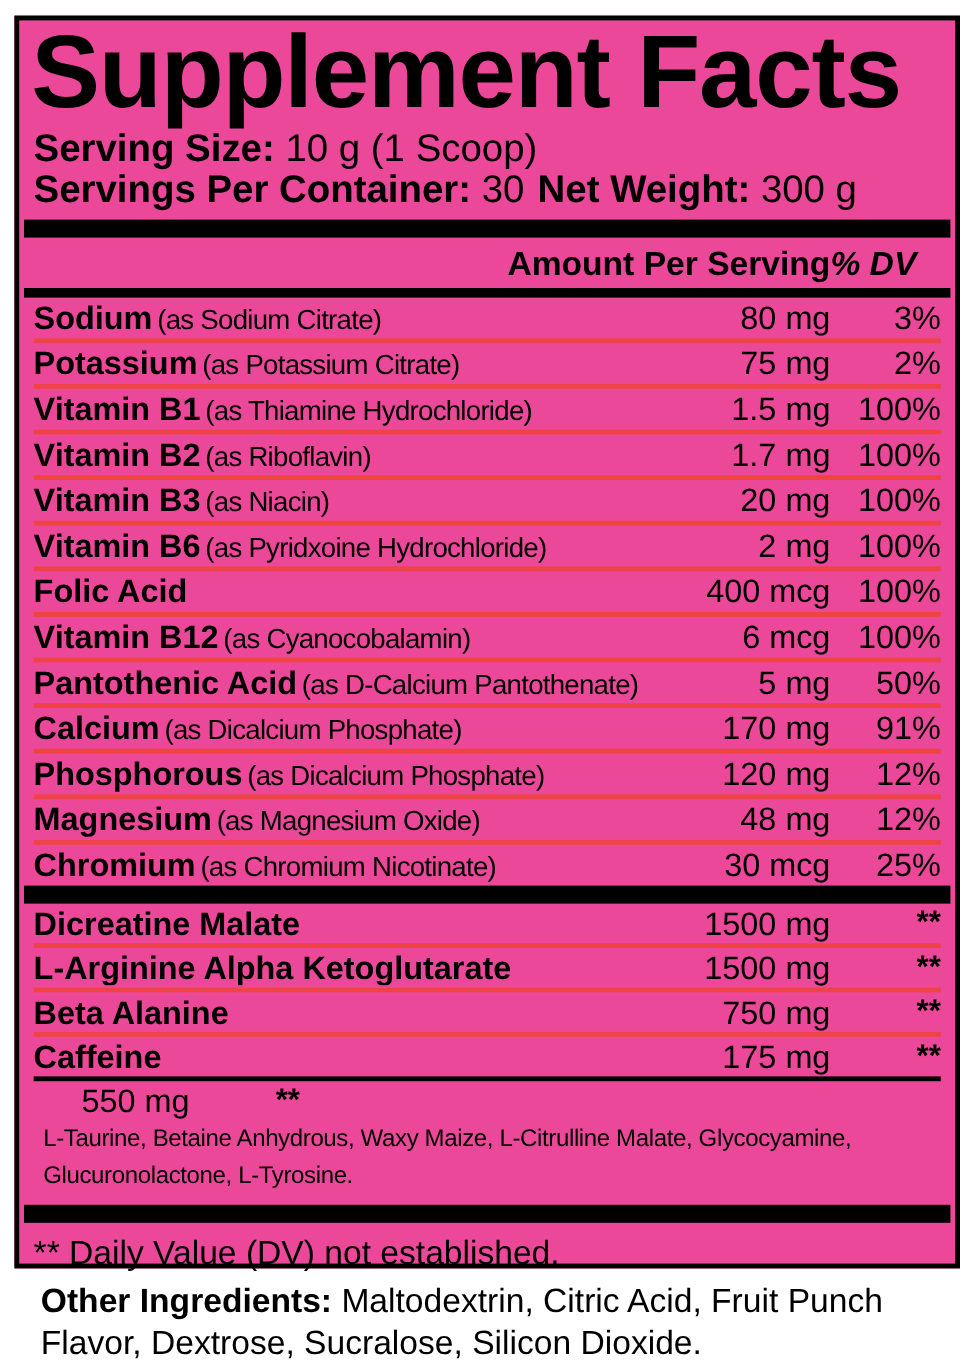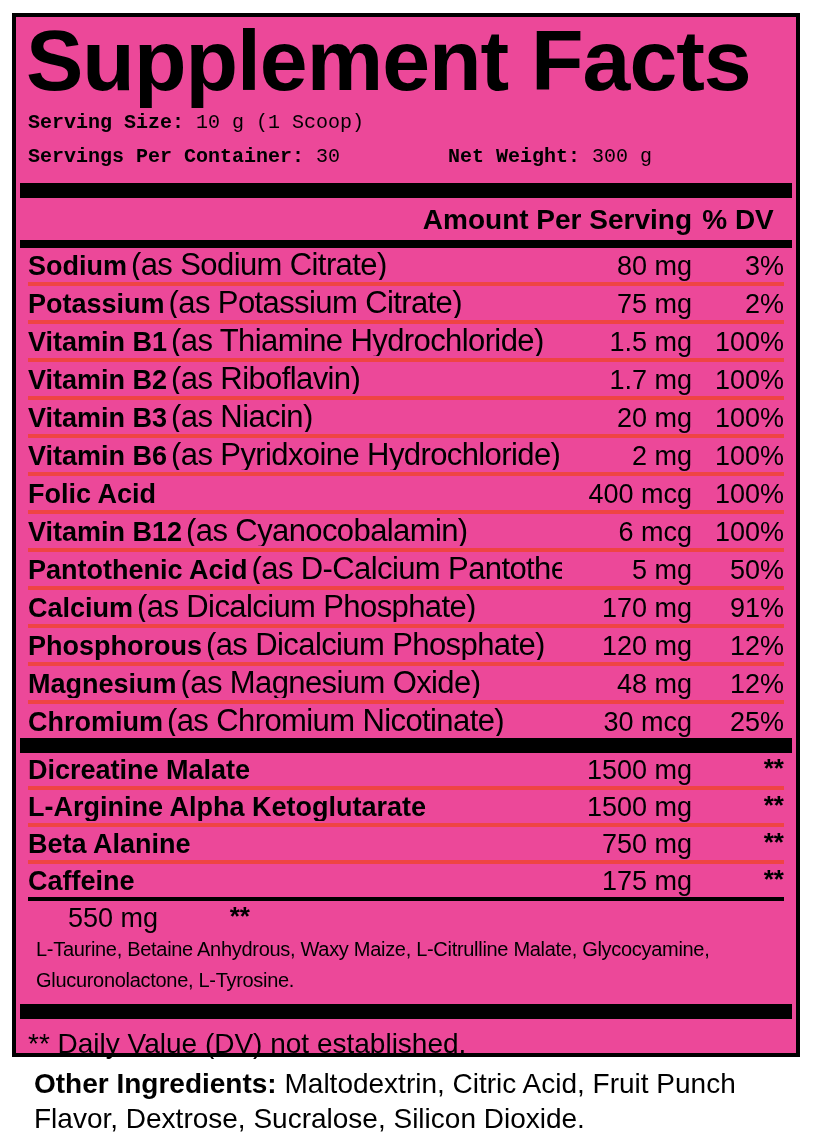--- a/index.html
+++ b/index.html
@@ -20,42 +20,42 @@
     background: #ec4899;
   }
   .title {
     font-weight: bold;
     font-size: 86px;
     line-height: 0.95;
     letter-spacing: -1px;
     white-space: nowrap;
     margin: 3px 0 4px -2px;
   }
-  .sline { font-size: 20px; line-height: 34px; white-space: nowrap; font-family: Liberation Mono, monospace; }
+  .sline { font-size: 32px; line-height: 34px; white-space: nowrap; }
   .sline .lbl { font-weight: bold; }
   .sline2 { display: flex; }
   .sline2 .left-part { width: 420px; }
   .bar { background: #000; margin-left: -8px; margin-right: -8px; }
   .bar.thick  { height: 15px; }
   .bar.thick.first { margin-top: 9px; }
   .bar.mid { height: 8px; }
   .colhdr {
     display: flex; justify-content: flex-end; align-items: baseline;
     font-weight: bold; font-size: 28px; line-height: 32px;
     padding: 6px 0 4px;
   }
-  .colhdr .dvh { width: 92px; text-align: center; }
+  .colhdr .dvh { width: 92px; text-align: left; font-style: italic; }
   .row {
     display: flex; align-items: baseline;
     font-size: 27px; line-height: 28px;
     padding: 3px 0 2px;
   }
   .row + .row { border-top: 4px solid #ef4444; }
   .nm { flex: 1; white-space: nowrap; font-weight: bold; overflow: hidden; }
-  .nm .detail { font-weight: normal; font-size: 31px; letter-spacing: -0.6px; margin-left: 4px; }
+  .nm .detail { font-weight: normal; font-size: 23px; letter-spacing: -0.6px; margin-left: 4px; }
   .amt { min-width: 130px; text-align: right; font-weight: normal; white-space: nowrap; }
   .dvc { width: 92px; text-align: right; font-weight: normal; }
   .actives .dvc {
     font-weight: bold; font-size: 26px;
     align-self: flex-start; line-height: 20px; padding-top: 2px;
   }
   .matrix-wrap { border-top: 4px solid #000; }
   .matrix-wrap .row { border-top: none; }
   .subline {
     font-size: 20px; line-height: 31px;

